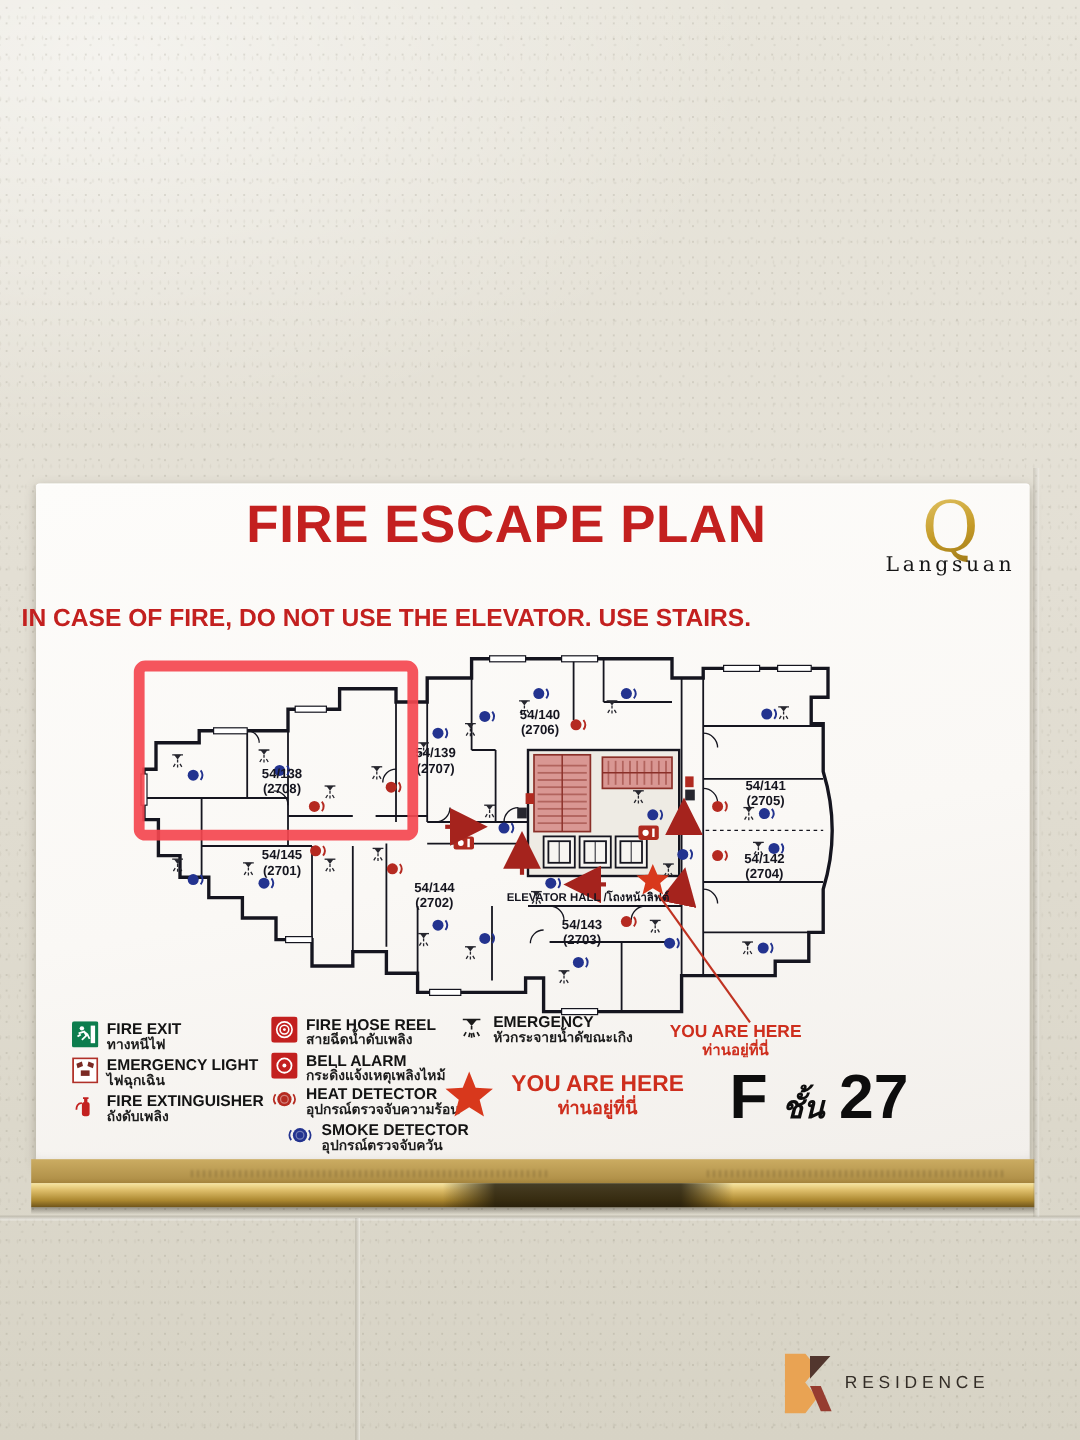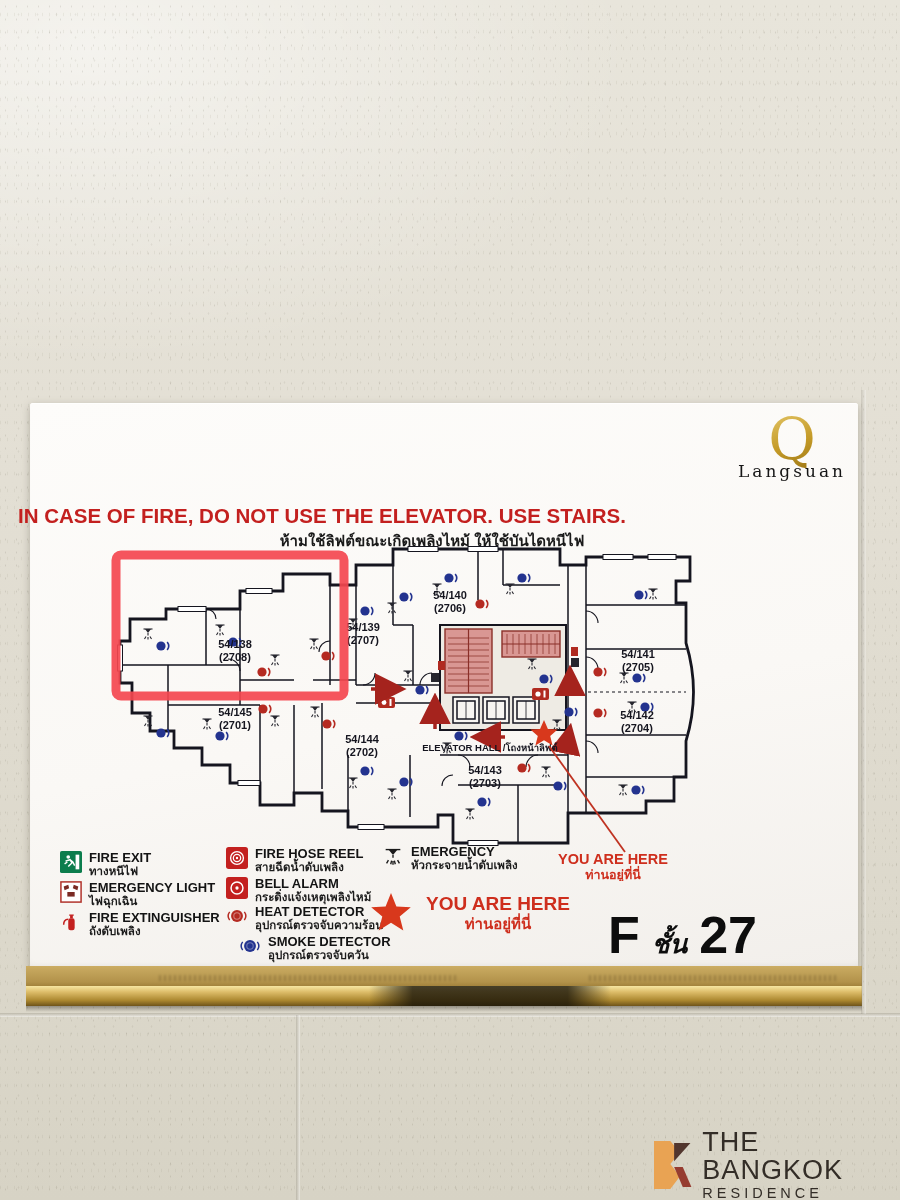--- a/index.html
+++ b/index.html
@@ -62,21 +62,21 @@
   .lg-row{position:absolute;display:flex;align-items:flex-start;gap:7px;}
   .lg-ic{width:22px;height:22px;flex:0 0 22px;}
   .lg-label{font-size:13px;font-weight:bold;color:#131313;line-height:14px;}
   .lg-thai{font-size:11.5px;font-weight:bold;color:#1c1c1c;line-height:13px;}
   .star-item{position:absolute;display:flex;align-items:center;gap:12px;}
   .star-txt-en{font-size:19px;font-weight:bold;color:#ce2e1d;line-height:22px;}
   .star-txt-th{font-size:15px;font-weight:bold;color:#ce2e1d;line-height:18px;}
   .floor{position:absolute;left:578px;top:482px;display:flex;align-items:baseline;gap:12px;color:#0d0d0d;}
   .floor-f{font-size:52px;font-weight:bold;}
   .floor-th{font-size:26px;font-weight:bold;font-style:italic;}
-  .floor-n{font-size:52px;font-weight:bold;margin-top:20px;}
+  .floor-n{font-size:52px;font-weight:bold;}
 
   
   .rail{position:absolute;left:26px;top:966px;width:836px;height:46px;}
   .rail-top{position:absolute;left:0;top:0;width:100%;height:20px;
     background:linear-gradient(180deg,#cbac62,#b2924a 80%,#a3833c);}
   .rail-top .refl{position:absolute;top:9px;height:6px;filter:blur(1px);opacity:.45;
     background:repeating-linear-gradient(90deg,transparent 0 3px,rgba(70,55,25,.55) 3px 5px);}
   .rail-bot{position:absolute;left:0;top:20px;width:100%;height:20px;
     background:linear-gradient(180deg,#f7e6a2 0%,#ddbd69 30%,#ab872f 72%,#6f541a 100%);}
   .rail-dark{position:absolute;left:41%;top:20px;width:29%;height:20px;
@@ -91,22 +91,22 @@
   .wm-2{font-size:14.5px;color:#332d27;letter-spacing:4px;line-height:18px;}
 </style>
 </head>
 <body>
 
 <div class="wall"></div>
 <div class="speckle"></div>
 
 <div class="sign">
 
+  <div class="title">FIRE ESCAPE PLAN</div>
   <div class="warning">IN CASE OF FIRE, DO NOT USE THE ELEVATOR. USE STAIRS.</div>
-  <div class="warning-thai">ห้ามใช้ลิฟต์ขณะเกิดเพลิงไหม้ ให้ใช้บันไดหนีไฟ</div>
 
   <div class="brand">
     <div class="brand-q">Q</div>
     <div class="brand-name">Langsuan</div>
   </div>
 
   <svg class="plan-svg" width="622" height="336" viewBox="0 0 622 336">
     <defs>
       <marker id="ah" markerWidth="9" markerHeight="9" refX="6" refY="4.5" orient="auto">
         <path d="M0,0 L9,4.5 L0,9 Z" fill="#a5231d"></path>
@@ -403,21 +403,21 @@
     <svg class="lg-ic" viewBox="0 0 24 24">
       <g stroke="#1b1b1b" stroke-width="1.5" fill="none">
         <path d="M4,5 H20"></path>
           <path d="M7,5 L12,11 L17,5 Z" fill="#1b1b1b" stroke="none"></path>
         <path d="M12,11 V14"></path>
           <path d="M5,20 L7,16.5 M9.5,21 L10.5,17 M12,21.5 V17.5 M14.5,21 L13.5,17 M19,20 L17,16.5"></path>
       </g>
     </svg>
     <div>
         <div class="lg-label">EMERGENCY</div>
-         <div class="lg-thai">หัวกระจายน้ำดับเพลิง</div>
+         <div class="lg-thai">หัวกระจายน้ำดัขณะเกิง</div>
       </div>
   </div>
 
   <div class="star-item" style="left:338px;top:488px">
     <svg width="46" height="44" viewBox="0 0 46 44">
       <polygon fill="#d8381c" points="23,2 28.4,15.4 42.8,16.3 31.7,25.5 35.3,39.5 23,31.7 10.7,39.5 14.3,25.5 3.2,16.3 17.6,15.4"></polygon>
     </svg>
     <div>
       <div class="star-txt-en">YOU ARE HERE</div>
       <div class="star-txt-th" style="text-align:center">ท่านอยู่ที่นี่</div>
@@ -445,16 +445,15 @@
 <div class="groove-v"></div>
 <div class="groove-r"></div>
 
 <div class="wm">
   <svg width="40" height="50" viewBox="0 0 40 50">
     <polygon fill="#e9a353" points="0,0 17,0 27,12 17,24 27,37 17,50 0,50"></polygon>
     <polygon fill="#52362e" points="21,2 38,2 21,21"></polygon>
     <polygon fill="#963c30" points="21,27 30,27 39,48 30,48"></polygon>
   </svg>
   <div class="wm-texts">
-    <div class="wm-1">THE BANGKOK</div>
     <div class="wm-2">RESIDENCE</div>
   </div>
 </div>
 
 </body></html>

